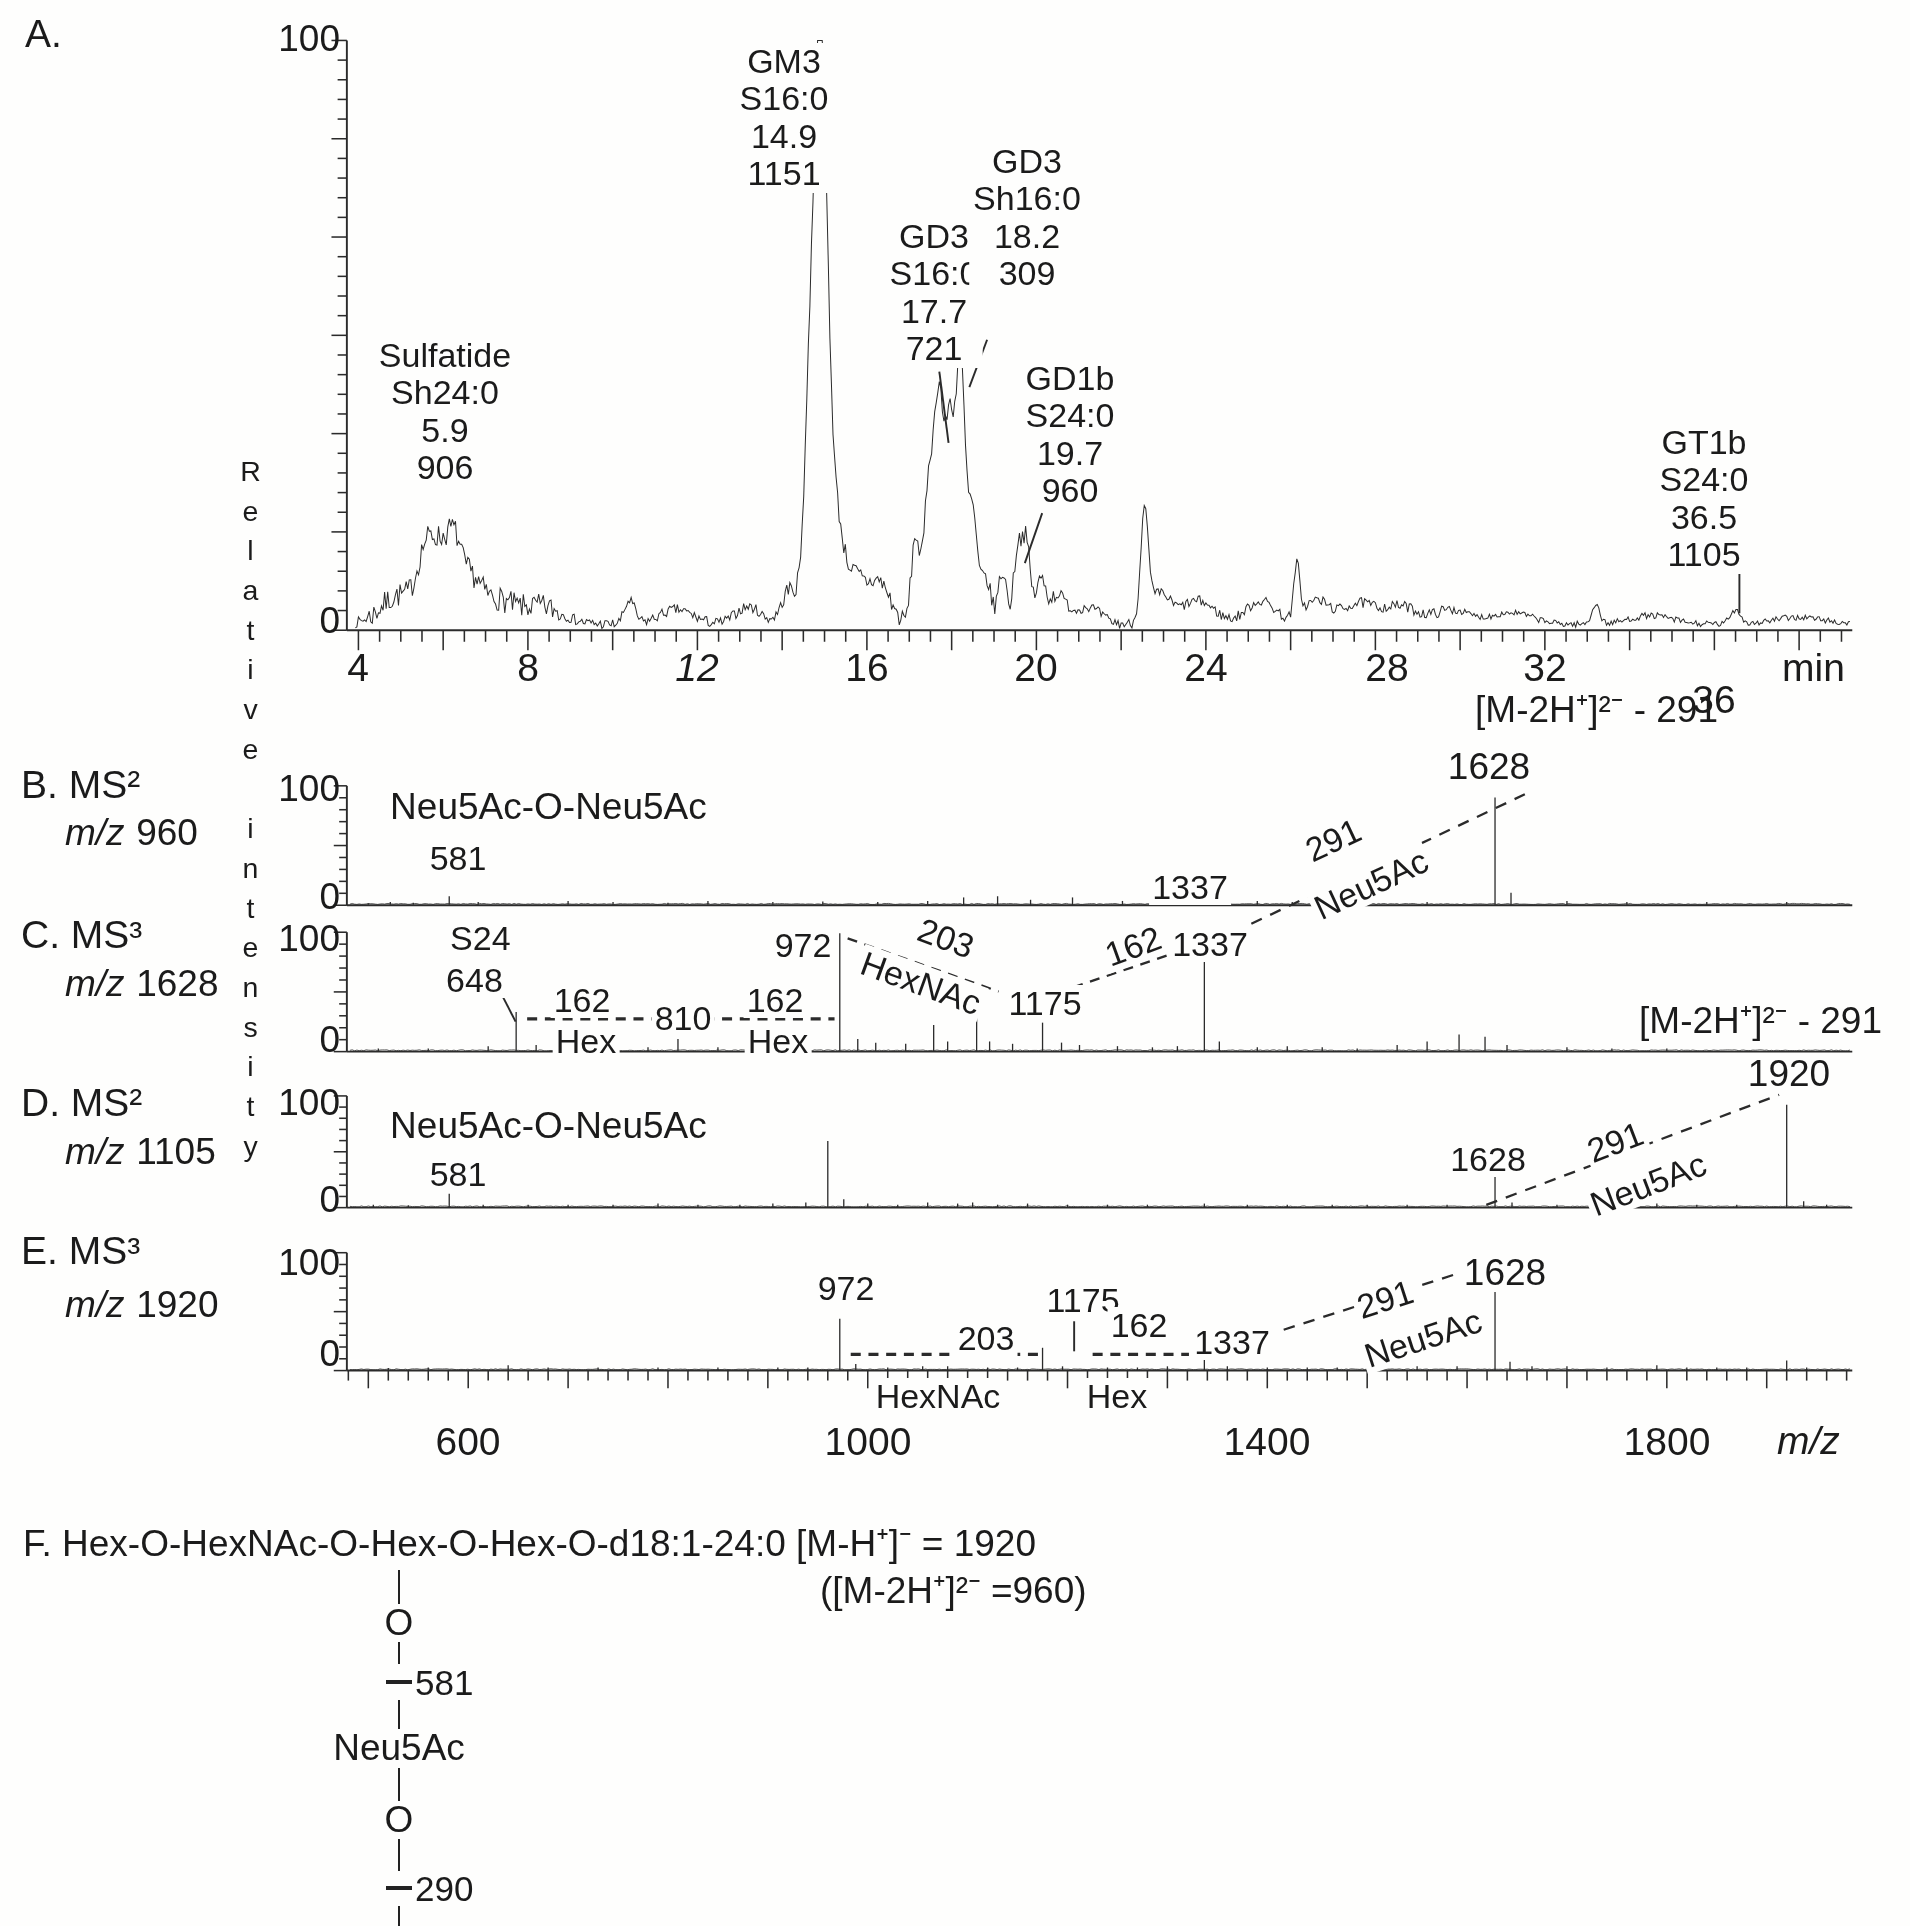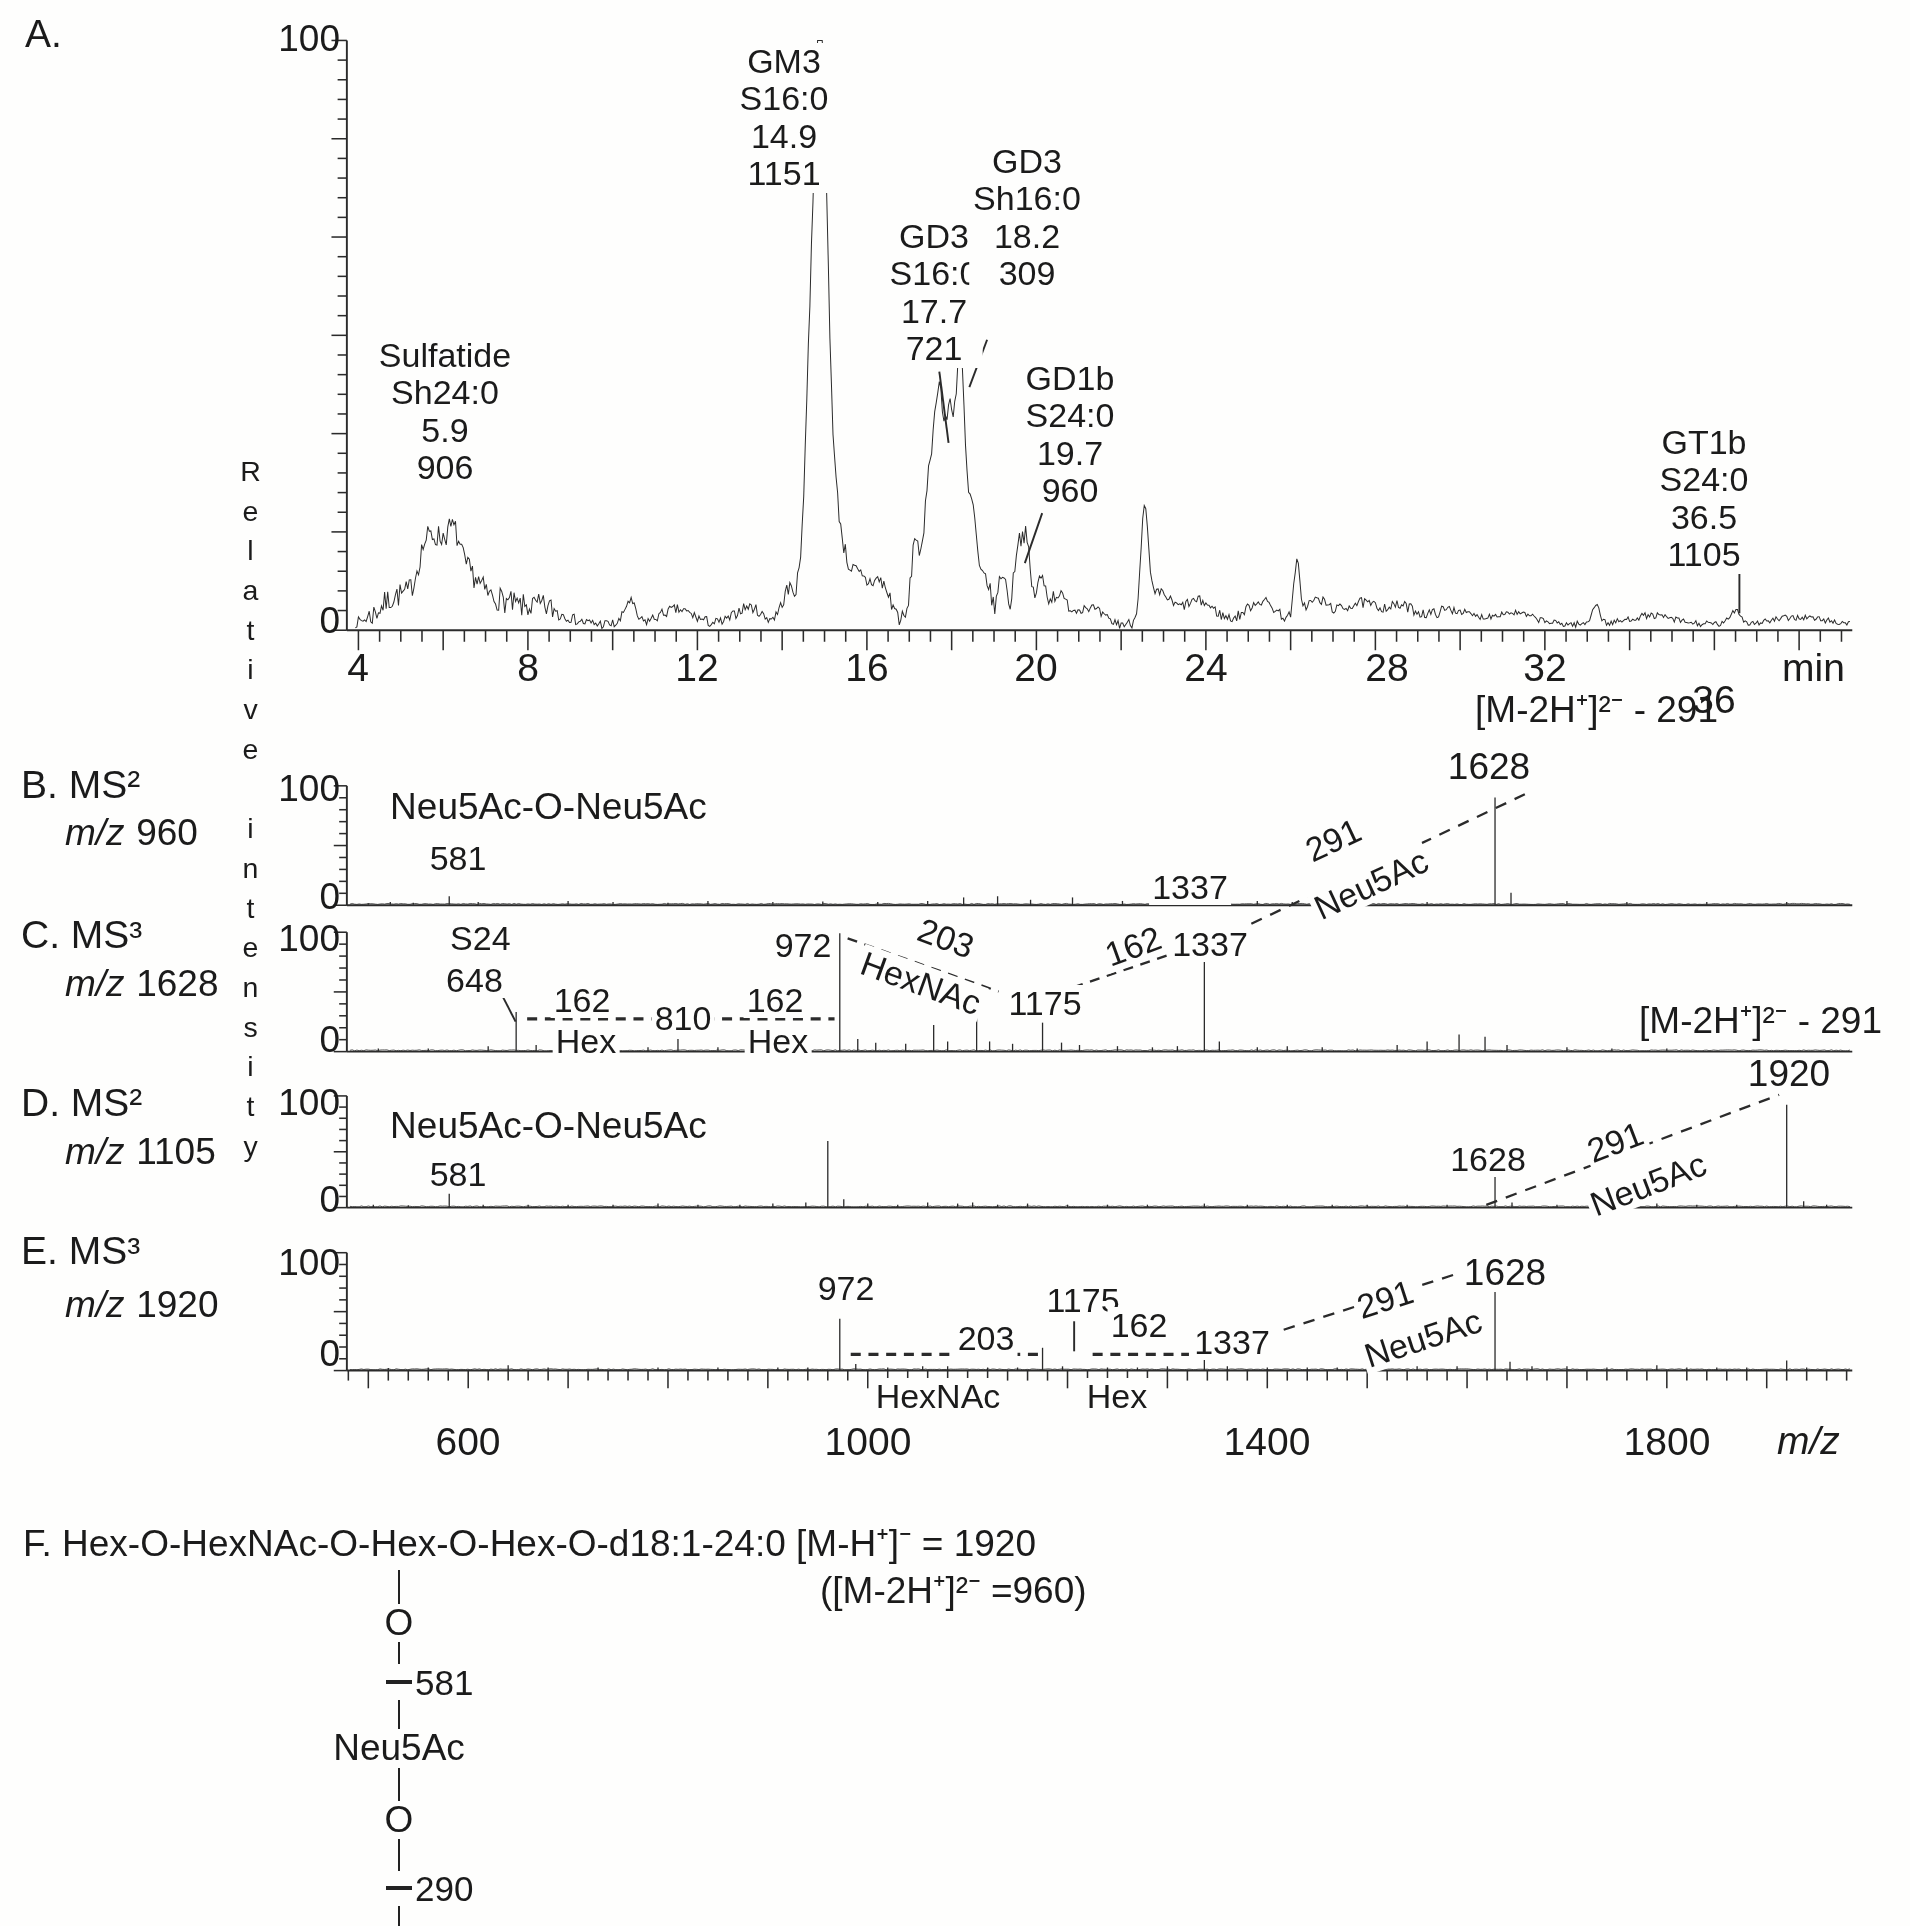--- a/index.html
+++ b/index.html
@@ -537,21 +537,21 @@
   <div class="t f95 wb c" style="left:1505px;top:1253px">1628</div>
   <div class="t f88 wb c" style="left:938px;top:1378px">HexNAc</div>
   <div class="t f88 wb c" style="left:1117px;top:1378px">Hex</div>
   <div class="t f100 i" style="left:1777px;top:1421px">m/z</div>
 
   <div class="t f95" style="left:23px;top:1525px"><span>F. Hex-O-HexNAc-O-</span><span id="anchor0">Hex</span><span>-O-Hex-O-d18:1-24:0 [M-H⁺]⁻ = 1920</span></div>
   <div class="t f95" style="left:820px;top:1572px">([M-2H⁺]²⁻ =960)</div>
 
 <div class="t f100 c" style="left: 358px; top: 648px;">4</div>
     <div class="t f100 c" style="left: 528px; top: 648px;">8</div>
-    <div class="t f100 c" style="left: 697px; top: 648px;">12</div>
+    <div class="t f100 c" style="left: 697px; top: 648px; font-style: italic;">12</div>
     <div class="t f100 c" style="left: 867px; top: 648px;">16</div>
     <div class="t f100 c" style="left: 1036px; top: 648px;">20</div>
     <div class="t f100 c" style="left: 1206px; top: 648px;">24</div>
     <div class="t f100 c" style="left: 1375px; top: 648px; margin-left: 12px;">28</div>
     <div class="t f100 c" style="left: 1545px; top: 648px;">32</div>
     <div class="t f100 c" style="left: 1714px; top: 680px; text-align: center;">36</div>
     <div class="t f100 c" style="left: 468px; top: 1422px;">600</div>
     <div class="t f100 c" style="left: 868px; top: 1422px;">1000</div>
     <div class="t f100 c" style="left: 1267px; top: 1422px;">1400</div>
     <div class="t f100 c" style="left: 1667px; top: 1422px;">1800</div>

